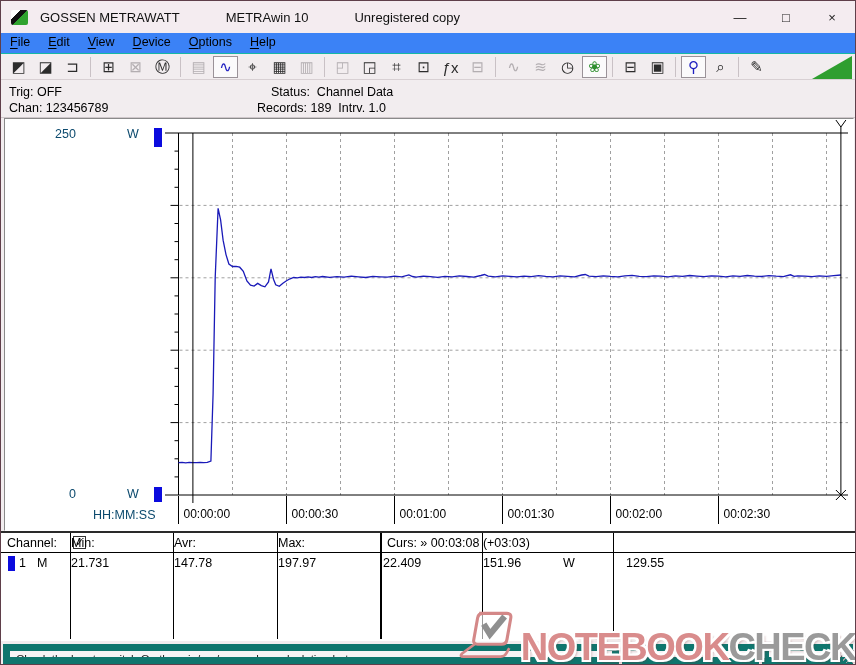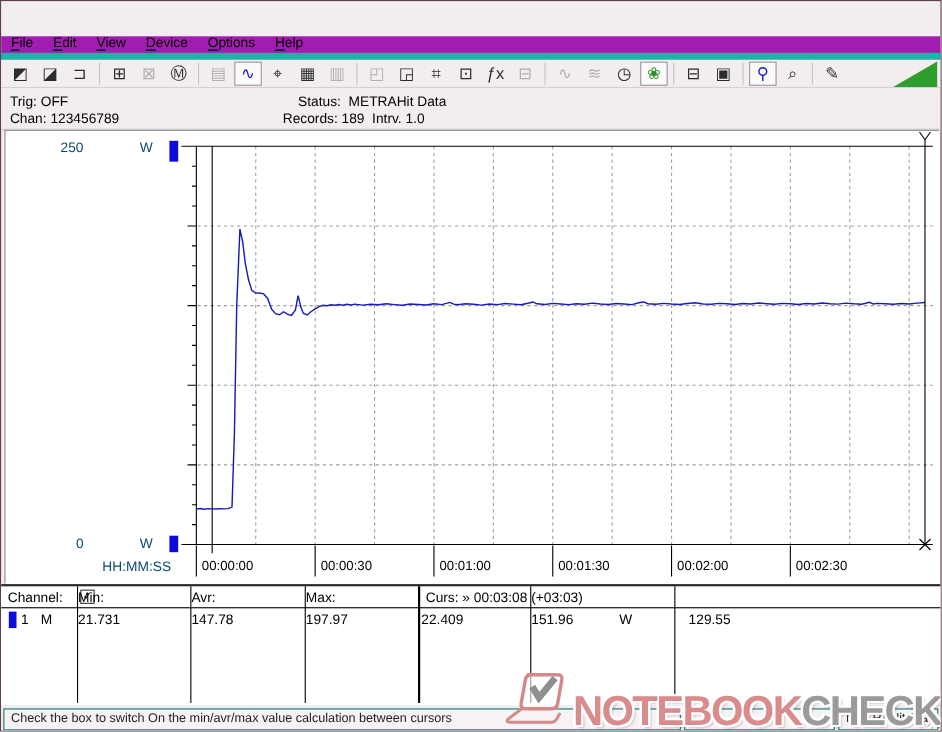--- a/index.html
+++ b/index.html
@@ -14,22 +14,22 @@
   .app-icon { width:17px; height:15px; margin:0 12px 0 10px; display:inline-block;
               background:linear-gradient(135deg,#ffffff 0 30%,#111 30% 52%,#2fa32f 52% 100%);
               border-radius:2px; }
   .tb-text { margin-right:46px; white-space:pre; }
   .tb-controls { position:absolute; right:0; top:0; height:32px; display:flex; }
   .tb-btn { width:46px; height:32px; display:flex; align-items:center; justify-content:center;
             font-size:13px; color:#1b1b1b; }
 
   
   .menubar { position:absolute; left:0; top:32px; width:100%; height:21px;
-             background:#a21caf; display:flex; align-items:flex-end; font-size:12.5px;
-             border-bottom:6px solid #14b8a6; }
+             background:#3b82f6; display:flex; align-items:flex-start; font-size:12.5px;
+             border-bottom:1px solid #14b8a6; }
   .menu-item { padding:2px 9px; color:#000; }
   .menu-item u { text-underline-offset:2px; }
 
   
   .toolbar { position:absolute; left:0; top:54px; width:100%; height:25px;
              background:#f2edef; display:flex; align-items:center; padding-left:4px;
              border-bottom:1px solid #d8d0d3; }
   .tbtn { width:25px; height:22px; display:flex; align-items:center; justify-content:center;
           font-size:15px; color:#2c2c2c; margin:0 1px; border:1px solid transparent; }
   .tbtn.active { border:1px solid #9a9298; background:#fbfafb; }
@@ -75,32 +75,43 @@
                display:flex; align-items:flex-end; z-index:6; pointer-events:none; }
   .wm-text { font-size:38px; font-weight:bold; letter-spacing:-1.5px; white-space:pre;
              text-shadow:-2px -2px 0 #fff,2px -2px 0 #fff,-2px 2px 0 #fff,2px 2px 0 #fff,3px 3px 2px rgba(120,40,40,.25); }
   .wm-red  { color:#d98c8c; }
   .wm-gray { color:#9a9a9a; }
 
   
   .statusbar { position:absolute; left:0; top:641px; width:856px; height:24px;
                background:#f2edef; font-size:11.5px; color:#222; }
   .sb-cell { position:absolute; top:2px; height:20px; background:#f7f3f5;
-             border:1px solid #0f766e; padding:2px 0 0 6px; overflow:hidden; white-space:nowrap; }
+             border:7px solid #0f766e; padding:2px 0 0 6px; overflow:hidden; white-space:nowrap; }
   .sb-msg    { left:2px;  width:616px; }
   .sb-mid    { left:621px; width:137px; }
   .sb-device { left:761px; width:91px; }
   .sb-grip { position:absolute; right:1px; top:8px; width:13px; height:13px;
              background:repeating-linear-gradient(135deg,transparent 0 3px,#a59da1 3px 4px); }
 </style>
 </head>
 <body>
 
 <div class="window">
 
+  <div class="titlebar">
+    <span class="app-icon"></span>
+    <span class="tb-text">GOSSEN METRAWATT</span>
+    <span class="tb-text">METRAwin 10</span>
+    <span class="tb-text">Unregistered copy</span>
+    <div class="tb-controls">
+      <span class="tb-btn">—</span>
+      <span class="tb-btn">□</span>
+      <span class="tb-btn">×</span>
+    </div>
+  </div>
 
   <div class="menubar" id="menubar">
       <span class="menu-item"><u>F</u>ile</span>
       <span class="menu-item"><u>E</u>dit</span>
       <span class="menu-item"><u>V</u>iew</span>
       <span class="menu-item"><u>D</u>evice</span>
       <span class="menu-item"><u>O</u>ptions</span>
       <span class="menu-item"><u>H</u>elp</span>
     </div>
 
@@ -137,21 +148,21 @@
       <div class="tbtn active" style="color: rgb(32, 32, 192);">⚲</div>
       <div class="tbtn">⌕</div>
       <div class="tsep"></div>
       <div class="tbtn">✎</div>
     </div>
   <div class="toolbar-triangle" style="top:55px;"></div>
 
   <div class="infopanel">
     <span class="info-trig">Trig: OFF</span>
     <span class="info-chan">Chan: 123456789</span>
-    <span class="info-status">Status:  METRAHit Data</span>
+    <span class="info-status">Status:  Channel Data</span>
     <span class="info-records">Records: 189  Intrv. 1.0</span>
   </div>
 
   <div class="chartpanel">
     <svg id="chart-svg" width="848" height="411" viewBox="0 0 848 411">
         <line x1="227.5" y1="14" x2="227.5" y2="376" stroke="#a0a0a0" stroke-dasharray="3,3" stroke-width="1"></line>
         <line x1="281.5" y1="14" x2="281.5" y2="376" stroke="#a0a0a0" stroke-dasharray="3,3" stroke-width="1"></line>
         <line x1="335.5" y1="14" x2="335.5" y2="376" stroke="#a0a0a0" stroke-dasharray="3,3" stroke-width="1"></line>
         <line x1="389.5" y1="14" x2="389.5" y2="376" stroke="#a0a0a0" stroke-dasharray="3,3" stroke-width="1"></line>
         <line x1="443.5" y1="14" x2="443.5" y2="376" stroke="#a0a0a0" stroke-dasharray="3,3" stroke-width="1"></line>

